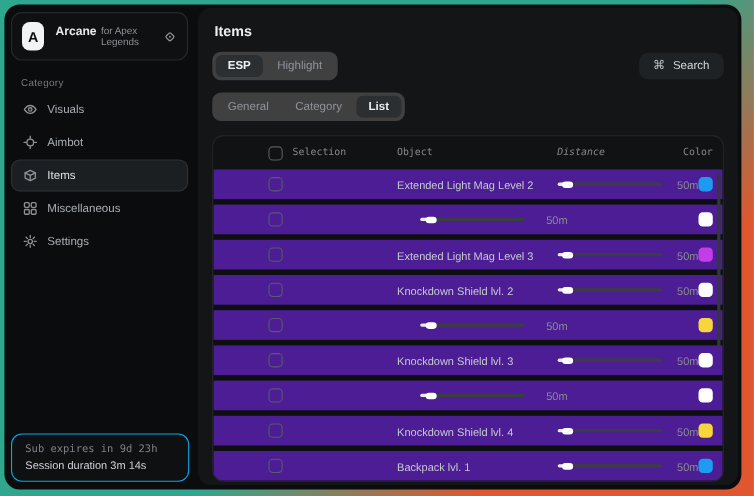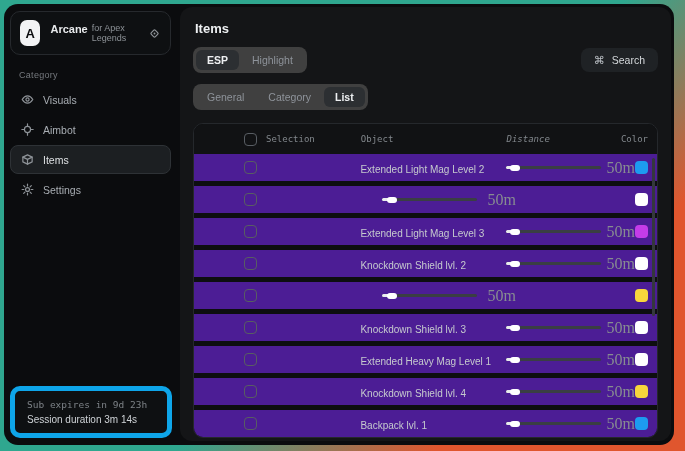--- a/index.html
+++ b/index.html
@@ -27,21 +27,21 @@
   .sb-sub{font-size:9px;color:#8d9297;}
   .sb-badge{margin-left:auto;color:#8d9297;display:flex;}
   .sb-section{margin:15px 0 5px 15px;font-size:9px;color:#75797e;letter-spacing:.3px;}
   .nav{margin:0 6px;}
   .nav-item{display:flex;align-items:center;gap:9px;padding:7px 10px;margin-top:1px;
     border:1px solid transparent;border-radius:8px;color:#a9aeb4;font-size:10.5px;cursor:pointer;}
   .nav-item.active{background:#1c1f22;border-color:#2e3236;color:#dde0e3;}
   .ni-icon{width:13px;height:13px;display:flex;color:#8d9297;flex:none;}
   .ni-icon svg{width:13px;height:13px;}
   .sb-footer{position:absolute;left:6px;right:5px;bottom:7px;
-    border:5px solid #0ea5e9;border-radius:10px;background:#0e1012;padding:8px 12px;}
+    border:1px solid #0ea5e9;border-radius:10px;background:#0e1012;padding:8px 12px;}
   .sb-exp{font-family:"DejaVu Sans Mono",monospace;font-size:9.5px;color:#7d8287;}
   .sb-dur{margin-top:4px;font-size:10px;color:#ced2d6;}
   
   .main{position:absolute;left:176px;top:3px;right:3px;bottom:4px;
     background:#141517;border-radius:12px;padding:12px 13px;box-sizing:border-box;}
   .page-title{font-size:13px;font-weight:bold;color:#eef0f2;margin:2px 0 0 2px;}
   .toolbar{display:flex;align-items:center;margin-top:11px;}
   .tab-group{display:inline-flex;background:#404040;border-radius:8px;padding:3px;gap:2px;}
   .tab{border:0;background:transparent;padding:4px 11px;border-radius:6px;
     font-size:10.5px;color:#8e939a;font-family:inherit;cursor:pointer;}
@@ -63,21 +63,21 @@
   .c-val{width:32px;text-align:right;margin-left:6px;}
   .c-color{flex:1;display:flex;justify-content:flex-end;align-items:center;}
   .cb{width:13px;height:13px;border:1.5px solid #585d63;border-radius:4px;
     background:transparent;box-sizing:border-box;cursor:pointer;flex:none;}
   .obj{font-size:10px;color:#c6cace;}
   .hdr-label{display:inline-block;}
   .slider{position:relative;width:95px;height:3px;background:#3a3e43;border-radius:2px;cursor:pointer;}
   .slider .fill{position:absolute;left:0;top:0;height:3px;background:#e9ebee;border-radius:2px;}
   .slider .thumb{position:absolute;top:50%;width:10px;height:6px;background:#fff;
     border-radius:3px;transform:translate(-50%,-50%);}
-  .val{font-family:Liberation Serif, serif;font-size:16px;color:#878c91;}
+  .val{font-family:Liberation Sans, sans-serif;font-size:10px;color:#878c91;}
   .swatch{width:13px;height:13px;border-radius:4px;cursor:pointer;}
   .scroll-thumb{position:absolute;right:2px;top:34px;width:3px;height:158px;
     background:#34383d;border-radius:2px;cursor:pointer;}
 </style>
 </head>
 <body>
 
 <div class="desktop">
   <div class="window">
 
@@ -117,20 +117,31 @@
     <span class="ni-label">Aimbot</span>
   </div>
           <div class="nav-item active">
     <span class="ni-icon">
               <svg viewBox="0 0 14 14" fill="none" stroke="currentColor" stroke-width="1.3" stroke-linecap="round" stroke-linejoin="round">
                 <path d="M2 4.4 7 2l5 2.4v5.2L7 12 2 9.6z"></path>
                 <path d="M2 4.4 7 6.9l5-2.5M7 6.9V12"></path>
               </svg>
             </span>
     <span class="ni-label">Items</span>
+  </div>
+          <div class="nav-item">
+    <span class="ni-icon">
+              <svg viewBox="0 0 14 14" fill="none" stroke="currentColor" stroke-width="1.3" stroke-linecap="round" stroke-linejoin="round">
+                <rect x="1.3" y="1.3" width="4.7" height="4.7" rx="1.1"></rect>
+                <rect x="8" y="1.3" width="4.7" height="4.7" rx="1.1"></rect>
+                <rect x="1.3" y="8" width="4.7" height="4.7" rx="1.1"></rect>
+                <rect x="8" y="8" width="4.7" height="4.7" rx="1.1"></rect>
+              </svg>
+            </span>
+    <span class="ni-label">Miscellaneous</span>
   </div>
           <div class="nav-item">
     <span class="ni-icon">
               <svg viewBox="0 0 14 14" fill="none" stroke="currentColor" stroke-width="1.3" stroke-linecap="round" stroke-linejoin="round">
                 <circle cx="7" cy="7" r="2.1"></circle>
                 <path d="M7 1.2v1.9M7 10.9v1.9M1.2 7h1.9M10.9 7h1.9M2.9 2.9 4.2 4.2M9.8 9.8l1.3 1.3M11.1 2.9 9.8 4.2M4.2 9.8l-1.3 1.3"></path>
               </svg>
             </span>
     <span class="ni-label">Settings</span>
   </div>
@@ -271,21 +282,20 @@
     </div>
     <div class="c-val"><span class="val">50m</span></div>
     <div class="c-color">
                 <span class="swatch" style="background: rgb(255, 255, 255);"></span>
               </div>
   </div>
             <div class="t-row">
     <div class="c-sel">
                 <span class="cb"></span>
               </div>
-    <div class="c-obj"><span class="obj">Extended Heavy Mag Level 1</span></div>
     <div class="c-dist">
       <span class="slider">
         <span class="fill" style="width: 10%;"></span>
         <span class="thumb" style="left: 10%;"></span>
       </span>
     </div>
     <div class="c-val"><span class="val">50m</span></div>
     <div class="c-color">
                 <span class="swatch" style="background: rgb(255, 255, 255);"></span>
               </div>

